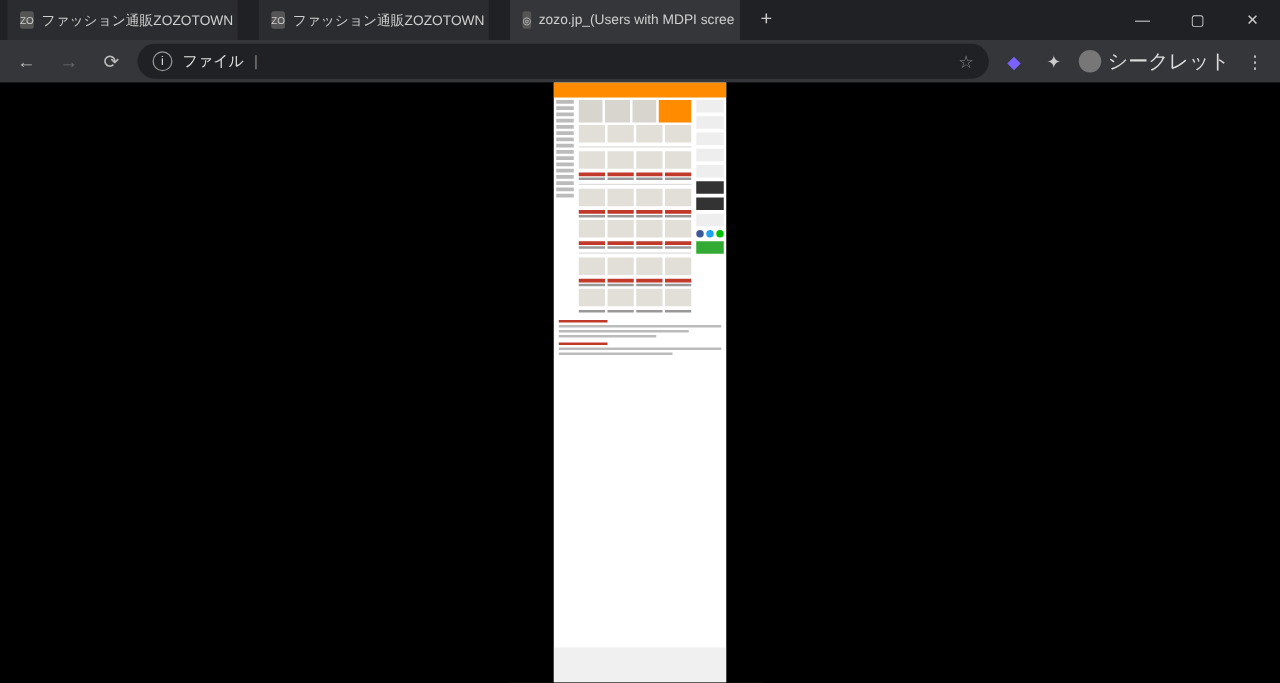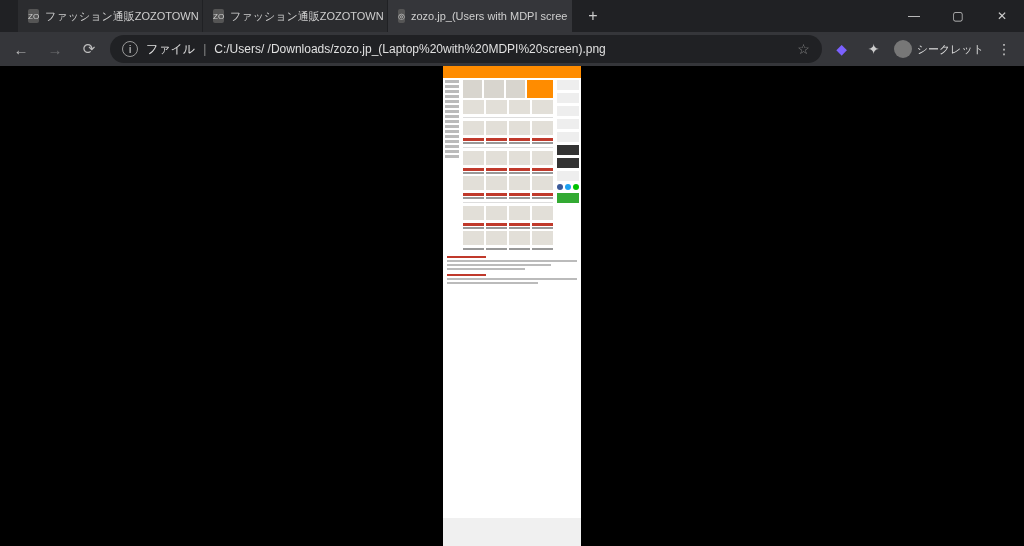--- a/index.html
+++ b/index.html
@@ -1,32 +1,32 @@
 <!DOCTYPE html>
 <html><head>
 <meta charset="utf-8">
 <style>
 *{margin:0;padding:0;box-sizing:border-box;font-family:"Segoe UI",Arial,sans-serif}
 body{background:#1f1f1f;width:1024px;height:546px;overflow:hidden;color:#e8e8e8}
 .titlebar{height:32px;background:#202124;display:flex;align-items:flex-start}
-.tabs{display:flex;height:32px;padding-left:18px;gap:0}
+.tabs{display:flex;height:32px;padding-left:6px;gap:16px}
 .tab{display:flex;align-items:center;gap:6px;padding:0 10px;height:32px;font-size:11px;color:#cfcfcf;background:#2b2c2f;border-right:1px solid #202124;max-width:185px;overflow:hidden;white-space:nowrap;cursor:pointer}
 .tab.active{background:#35363a}
 .tab .fav{width:14px;height:14px;border-radius:2px;background:#555;font-size:8px;display:flex;align-items:center;justify-content:center}
 .newtab{width:28px;height:28px;display:flex;align-items:center;justify-content:center;color:#ccc;font-size:16px;margin-left:6px;margin-top:2px;cursor:pointer}
 .winctrl{margin-left:auto;display:flex}
 .winctrl div{width:44px;height:32px;display:flex;align-items:center;justify-content:center;color:#ccc;font-size:12px;cursor:pointer}
 .toolbar{height:34px;background:#35363a;display:flex;align-items:center;padding:0 8px;gap:8px}
 .navbtn{width:26px;height:26px;display:flex;align-items:center;justify-content:center;color:#bdbdbd;cursor:pointer;font-size:15px}
 .omni{flex:1;height:28px;background:#202124;border-radius:14px;display:flex;align-items:center;padding:0 12px;gap:8px;color:#e0e0e0;font-size:12px}
 .omni .info{width:16px;height:16px;border:1px solid #999;border-radius:50%;font-size:10px;display:flex;align-items:center;justify-content:center}
 .omni .star{margin-left:auto;color:#888;font-size:14px}
 .righticons{display:flex;align-items:center;gap:8px}
 .righticons .ico{width:24px;height:24px;display:flex;align-items:center;justify-content:center;color:#ccc;font-size:14px;cursor:pointer}
-.incog{display:flex;align-items:center;gap:5px;color:#ddd;font-size:11px}
+.incog{display:flex;align-items:center;gap:5px;color:#ddd;font-size:16px}
 .incog .hat{width:18px;height:18px;background:#777;border-radius:50%}
 .viewport{background:#000;height:480px;display:flex;align-items:center;justify-content:center}
 .page{width:138px;height:480px;background:#fff;position:relative;overflow:hidden}
 .hdr{height:12px;background:#ff8c00}
 .bar{display:flex;flex-wrap:wrap}
 .side{width:18px;padding:2px}
 .side div{height:3px;background:#bbb;margin-bottom:2px}
 .main{flex:1;padding:2px}
 .row{display:flex;gap:2px;margin-bottom:2px}
 .thumb{flex:1;height:18px;background:#d8d5ce}
@@ -75,21 +75,20 @@
 </div>
 
 <div class="toolbar">
   <div class="navbtn">←</div>
   <div class="navbtn" style="opacity:.4">→</div>
   <div class="navbtn">⟳</div>
   <div class="omni">
     <span class="info">i</span>
     <span>ファイル</span>
     <span style="color:#888">|</span>
-    <span>C:/Users/           /Downloads/zozo.jp_(Laptop%20with%20MDPI%20screen).png</span>
     <span class="star">☆</span>
   </div>
   <div class="righticons">
     <div class="ico" style="color:#7b61ff">◆</div>
     <div class="ico">✦</div>
     <div class="incog">
       <span class="hat"></span>
       <span>シークレット</span>
     </div>
     <div class="ico">⋮</div>

